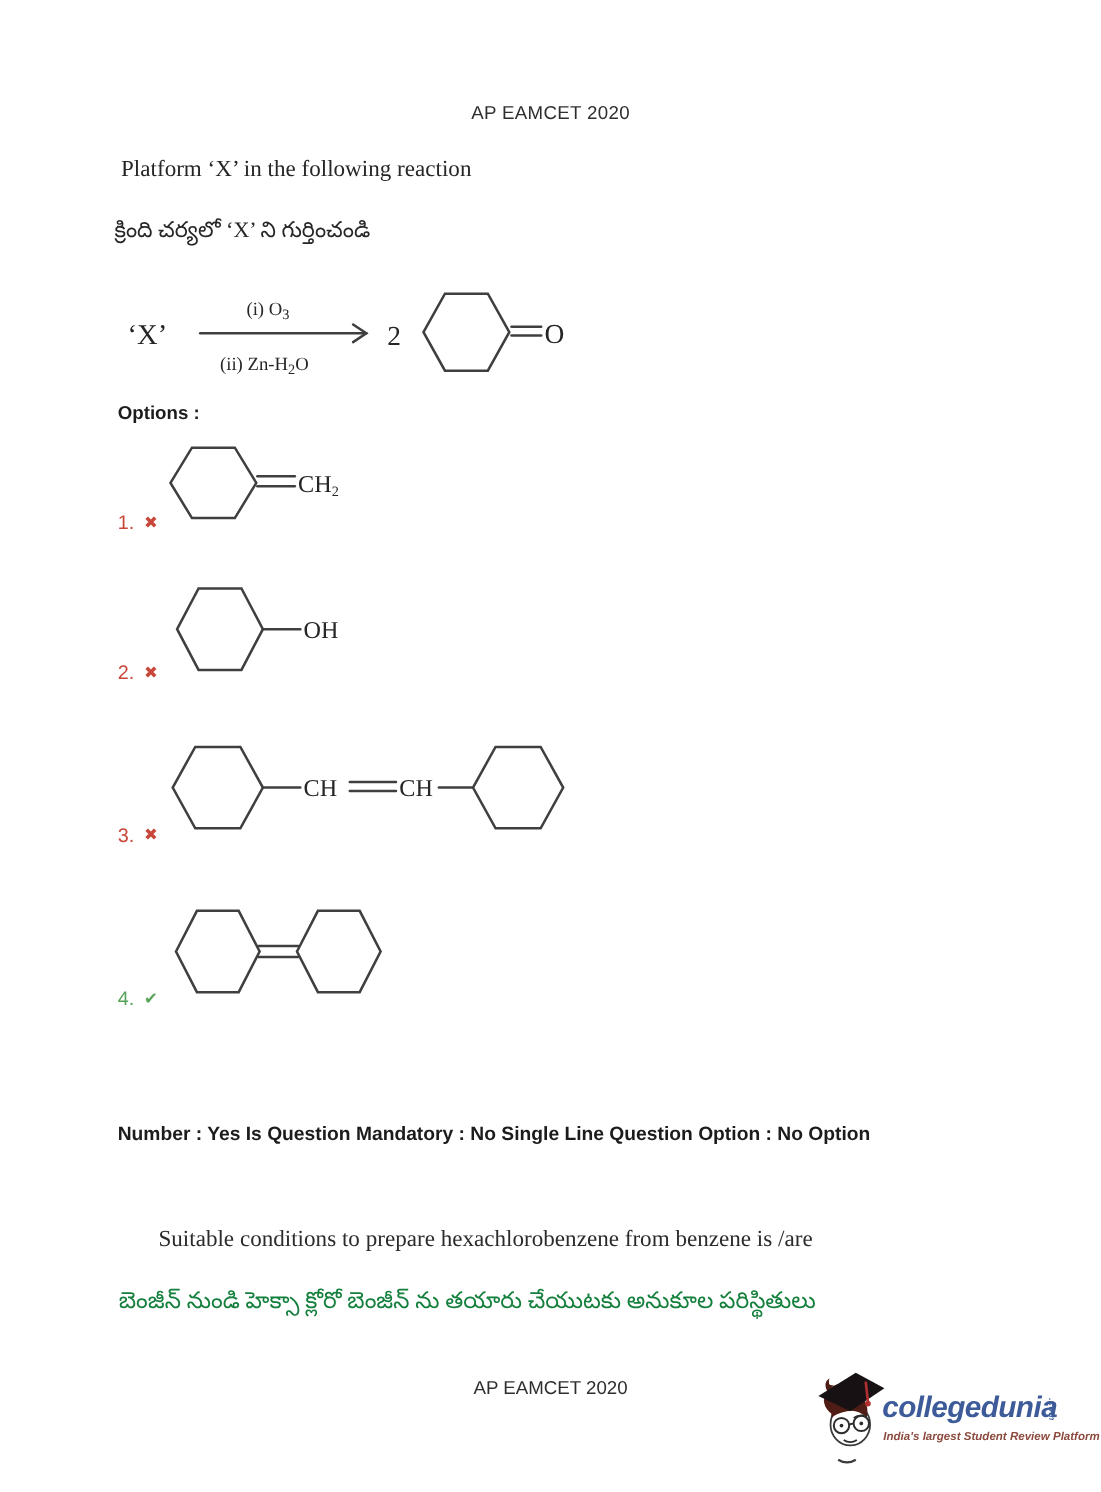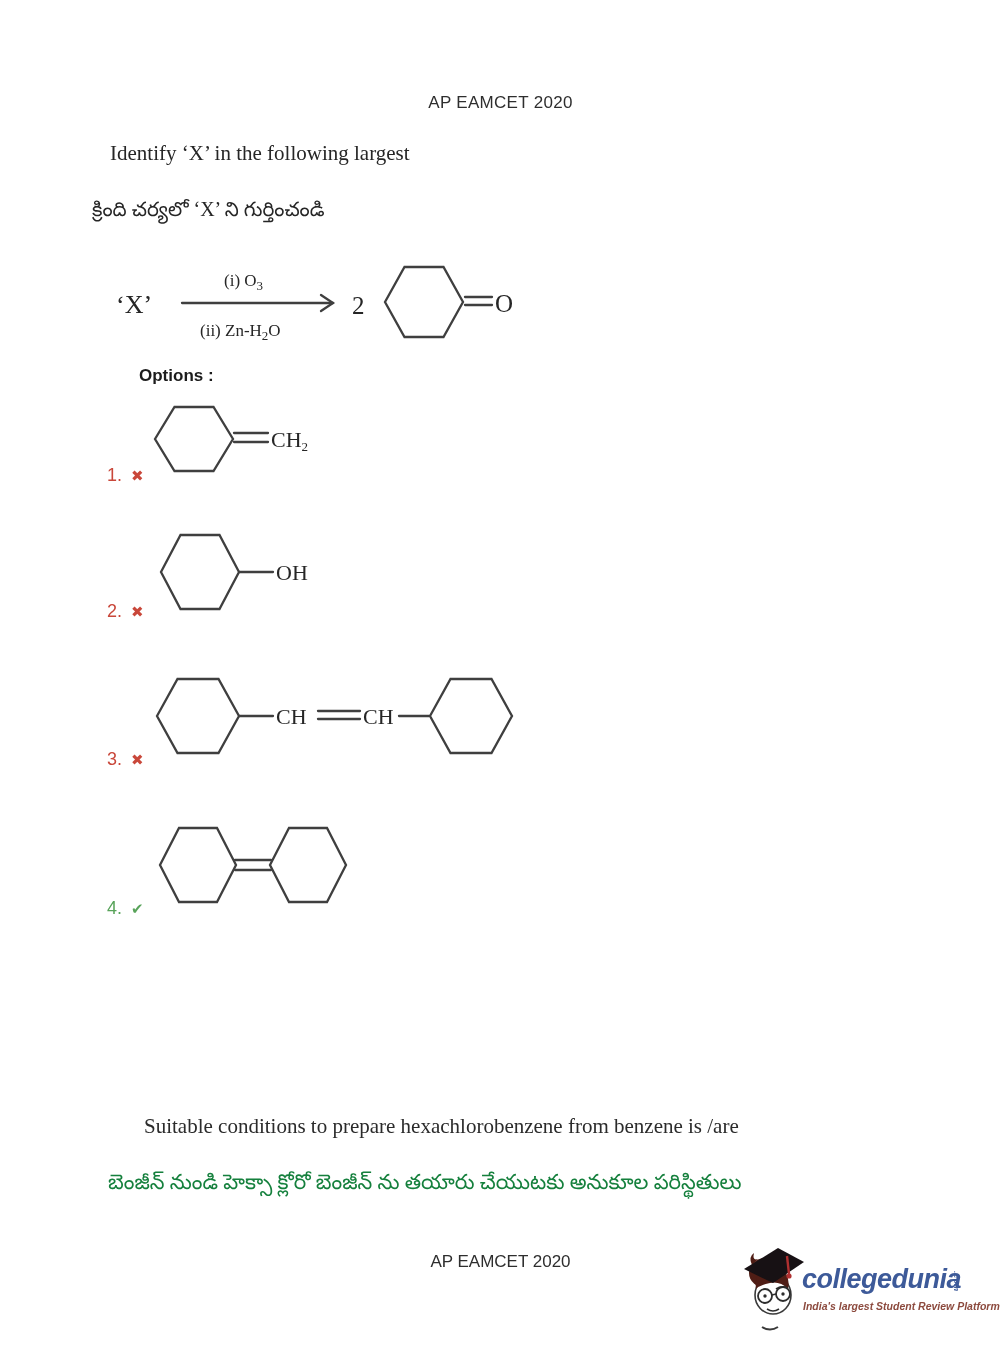--- a/index.html
+++ b/index.html
@@ -19,38 +19,38 @@
     left: 0; right: 0; top: 93px;
     text-align: center;
     font-size: 17px; color: #2e2e2e;
     letter-spacing: 0.3px;
   }
   .prompt-en {
     left: 110px; top: 141px;
     font-size: 21px; color: #262626;
   }
   .prompt-te {
-    left: 92px; top: 198px;
+    left: 104px; top: 198px;
     font-size: 20px; color: #262626;
   }
 
   svg.struct { position: absolute; overflow: visible; }
   svg.struct .bond {
     stroke: #3f3f3f; stroke-width: 2.3;
     fill: none; stroke-linejoin: miter; stroke-linecap: round;
   }
   svg.struct text {
     font-family: "Liberation Serif", serif;
     fill: #262626;
   }
   .sub { font-size: 13px; }
 
   .options-heading {
     left: 107px; top: 366px;
-    font-size: 17px; font-weight: 700; color: #1c1c1c; margin-left: 32px;
+    font-size: 17px; font-weight: 700; color: #1c1c1c;
   }
   .option-tag { display: flex; align-items: center; gap: 9px; }
   .option-tag .num { font-size: 18px; }
   .option-tag.incorrect .num, .option-tag.incorrect .mk { color: #c9473a; }
   .option-tag.correct .num,   .option-tag.correct .mk   { color: #58a35a; }
   .option-tag .mk { font-size: 15px; line-height: 1; }
 
   .meta-block { left: 107px; top: 1013px; }
   .meta-line {
     white-space: nowrap;
@@ -87,21 +87,21 @@
     position: absolute; left: 61px; top: 57px;
     font-size: 10.5px; font-weight: 700; color: #8c4a3e;
     white-space: nowrap;
   }
 </style>
 </head>
 <body>
 
 <div class="abs page-title sans">AP EAMCET 2020</div>
 
-<div class="abs prompt-en serif">Identify ‘X’ in the following largest</div>
+<div class="abs prompt-en serif">Platform ‘X’ in the following reaction</div>
 <div class="abs prompt-te serif">క్రింది చర్యలో ‘X’ ని గుర్తించండి</div>
 
 <svg class="struct" style="left:100px; top:250px;" width="470" height="110" viewBox="0 0 470 110">
   <text x="16" y="63" font-size="26">‘X’</text>
   <line class="bond" x1="82" y1="53" x2="233" y2="53"></line>
   <polyline class="bond" points="221,45 233,53 221,61"></polyline>
   <text x="124" y="36" font-size="17"><tspan>(i) O</tspan><tspan class="sub" dy="4">3</tspan></text>
   <text x="100" y="86" font-size="17"><tspan>(ii) Zn-H</tspan><tspan class="sub" dy="4">2</tspan><tspan dy="-4">O</tspan></text>
   <text x="252" y="64" font-size="25">2</text>
   <g>
@@ -155,20 +155,21 @@
   <polygon class="bond" points="120,41 139,4 177,4 196,41 177,78 139,78"></polygon>
   <line class="bond" x1="85" y1="36" x2="121" y2="36"></line>
   <line class="bond" x1="85" y1="46" x2="121" y2="46"></line>
 </svg>
 <div class="abs option-tag correct sans" style="left:107px; top:898px;">
   <span class="num">4.</span>
   <span class="mk">✔</span>
 </div>
 
 <div class="abs meta-block sans">
+  <div class="meta-line">Number : Yes Is Question Mandatory : No Single Line Question Option : No Option</div>
 </div>
 <div class="abs prompt2-en serif">Suitable conditions to prepare hexachlorobenzene from benzene is /are</div>
 <div class="abs prompt2-te serif">బెంజీన్ నుండి హెక్సా క్లోరో బెంజీన్ ను తయారు చేయుటకు అనుకూల పరిస్థితులు</div>
 
 <div class="abs footer-title sans">AP EAMCET 2020</div>
 
 <div class="abs logo">
   <svg width="62" height="92" viewBox="0 0 62 92" style="position:absolute; left:0; top:0; overflow:visible;">
     <ellipse cx="24" cy="30" rx="17" ry="15" fill="#4f1d15"></ellipse>
     <path d="M10,22 Q6,14 12,10 Q10,18 16,16 Z" fill="#4f1d15"></path>

